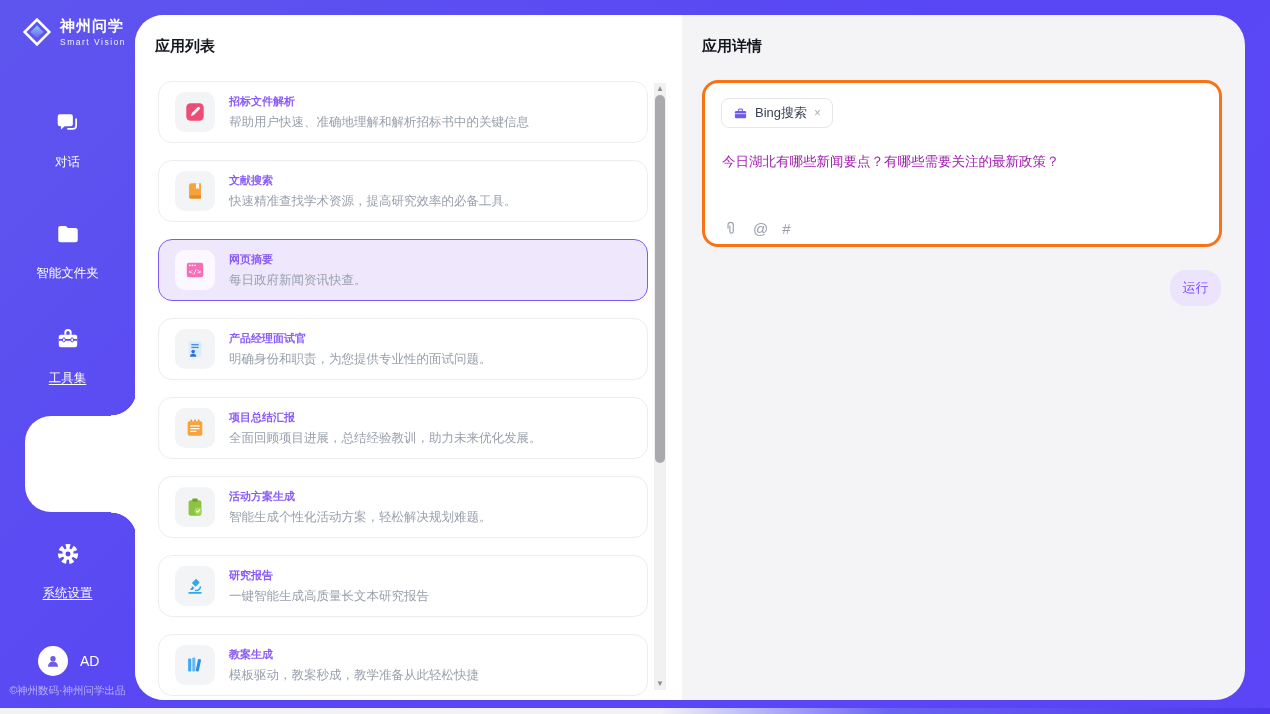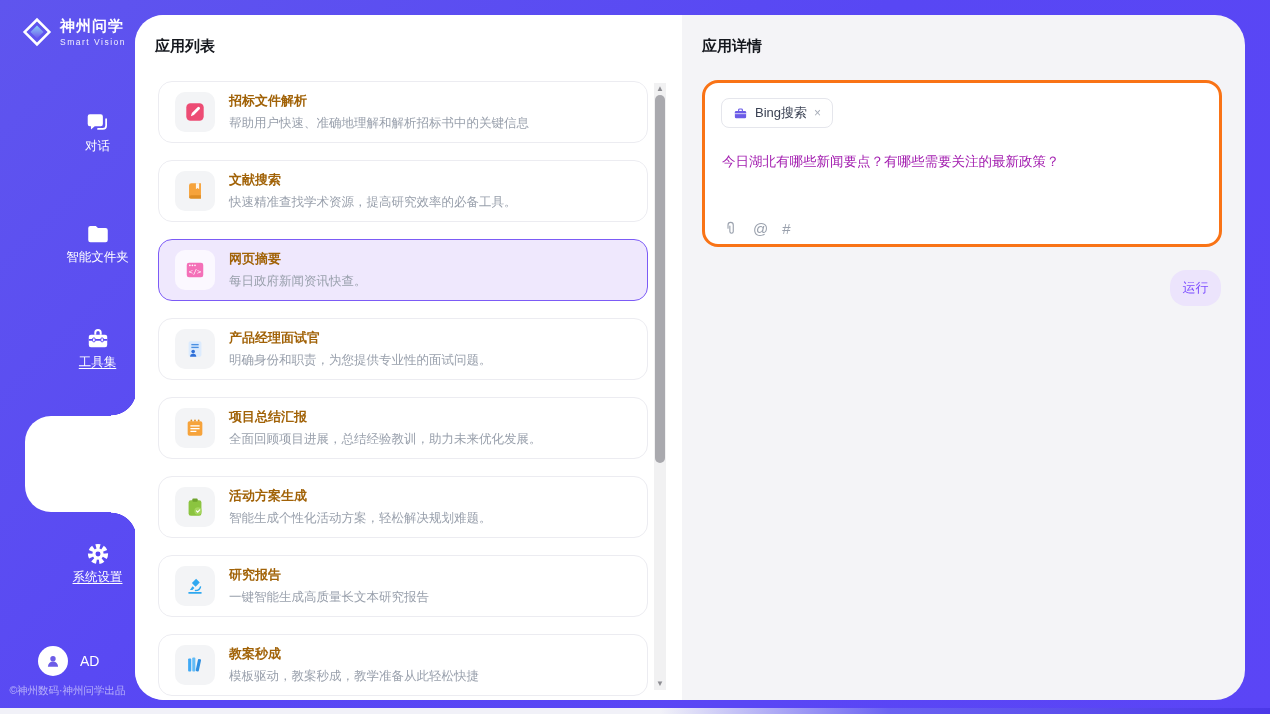--- a/index.html
+++ b/index.html
@@ -16,21 +16,21 @@
     background:#FFFFFF; border-radius:28px 0 0 28px; z-index:3; overflow:hidden; }
   .detail-panel { position:absolute; left:682px; top:15px; right:25px; bottom:14px; z-index:3; }
 
   .panel-title { position:absolute; left:20px; top:22px; font-size:15px; font-weight:bold; color:#15181E; }
 
   
   .sidebar { position:absolute; left:0; top:0; width:135px; height:714px; z-index:4; color:#fff; }
   .logo { position:absolute; left:22px; top:17px; display:flex; gap:8px; }
   .logo-text .cn { font-size:15px; font-weight:bold; letter-spacing:1px; }
   .logo-text .en { font-size:8.5px; letter-spacing:1.5px; opacity:.92; margin-top:1px; }
-  .nav-item { position:absolute; left:0; width:135px; display:flex; flex-direction:column; align-items:center; gap:2px; cursor:pointer;margin-left:30px; }
+  .nav-item { position:absolute; left:0; width:135px; display:flex; flex-direction:column; align-items:center; gap:18px; cursor:pointer; }
   .nav-item .lbl { font-size:12.5px; color:#fff; }
   .nav-item .lbl.underlined { text-decoration:underline; text-underline-offset:2px; }
   .n1{top:110px}.n2{top:221px}.n3{top:326px}.n5{top:541px}
   .active-tab { position:absolute; left:25px; top:416px; width:112px; height:96px;
     background:#fff; border-radius:26px 0 0 26px; }
   .tab-curve { position:absolute; left:111px; width:26px; height:26px; }
   .tab-curve.top { top:390px; background:radial-gradient(circle 26px at 0 0, rgba(0,0,0,0) 25px, #fff 25.6px); }
   .tab-curve.bot { top:512px; background:radial-gradient(circle 26px at 0 100%, rgba(0,0,0,0) 25px, #fff 25.6px); }
   .n4 { top:430px; }
   .n4 .lbl { color:#5B43F2; text-decoration:underline; text-underline-offset:2px; }
@@ -41,21 +41,21 @@
     font-size:10.5px; color:rgba(255,255,255,.55); }
 
   
   .cards { position:absolute; left:23px; top:66px; width:490px; display:flex; flex-direction:column; gap:17px; }
   .card { height:62px; background:#fff; border:1px solid #ECECF1; border-radius:14px;
     display:flex; align-items:center; gap:14px; padding:0 16px; cursor:pointer; }
   .card.selected { background:#EFE8FD; border:1.5px solid #7C5BF6; }
   .tile { width:40px; height:40px; border-radius:10px; background:#F3F4F6; flex:0 0 auto;
     display:flex; align-items:center; justify-content:center; }
   .card.selected .tile { background:#FBF8FF; }
-  .card-title { font-size:13px; font-weight:bold; color:#a16207; margin-bottom:5px;font-family:Liberation Serif, serif; }
+  .card-title { font-size:11px; font-weight:bold; color:#8b5cf6; margin-bottom:5px;font-family:Liberation Serif, serif; }
   .card-desc { font-size:12.5px; color:#99A0AC; }
 
   
   .sb-track { position:absolute; right:16px; top:68px; bottom:10px; width:12px; background:#F1F1F2; }
   .sb-thumb { position:absolute; left:1px; top:12px; width:10px; height:368px; background:#A9A9AE; border-radius:5px; cursor:grab; }
   .sb-arrow { position:absolute; left:0; width:12px; height:12px; color:#8E8E93; font-size:8px; text-align:center; line-height:12px; cursor:pointer; }
   .sb-up{top:0}.sb-down{bottom:0}
 
   
   .prompt-card { position:absolute; left:20px; top:65px; width:520px; height:167px;
@@ -190,21 +190,21 @@
 
     <div class="card">
       <div class="tile">
           <svg width="22" height="22" viewBox="0 0 24 24">
             <rect x="4.5" y="5" width="3.4" height="14" rx="1" fill="#3FA9F5"></rect>
             <rect x="9" y="3.8" width="3.4" height="15.2" rx="1" fill="#63BCF7"></rect>
             <rect x="14" y="5.5" width="3.4" height="13.5" rx="1" transform="rotate(12 15.7 12.2)" fill="#2F8FE0"></rect>
           </svg>
         </div>
       <div class="meta">
-          <div class="card-title">教案秒成</div>
+          <div class="card-title">教案生成</div>
           <div class="card-desc">模板驱动，教案秒成，教学准备从此轻松快捷</div>
         </div>
     </div>
 
   </div>
 
   <div class="sb-track">
     <div class="sb-arrow sb-up">▲</div>
     <div class="sb-thumb"></div>
     <div class="sb-arrow sb-down">▼</div>

